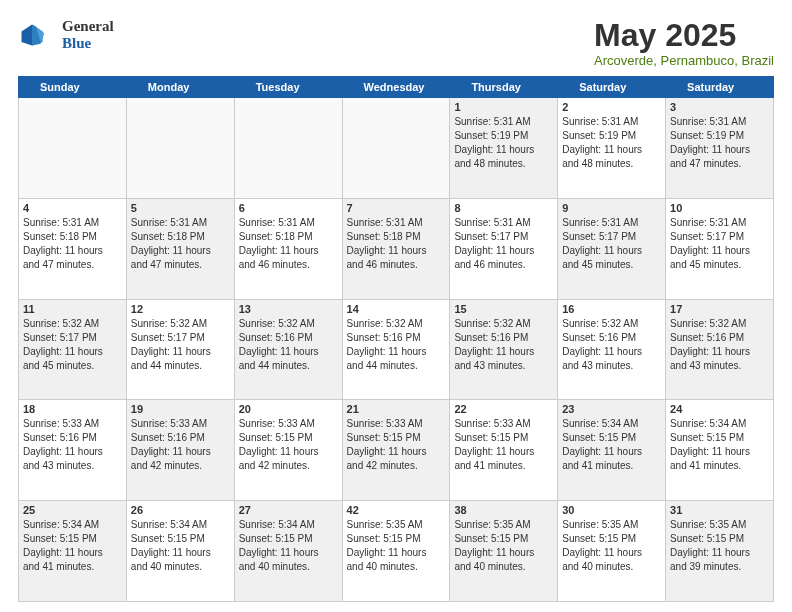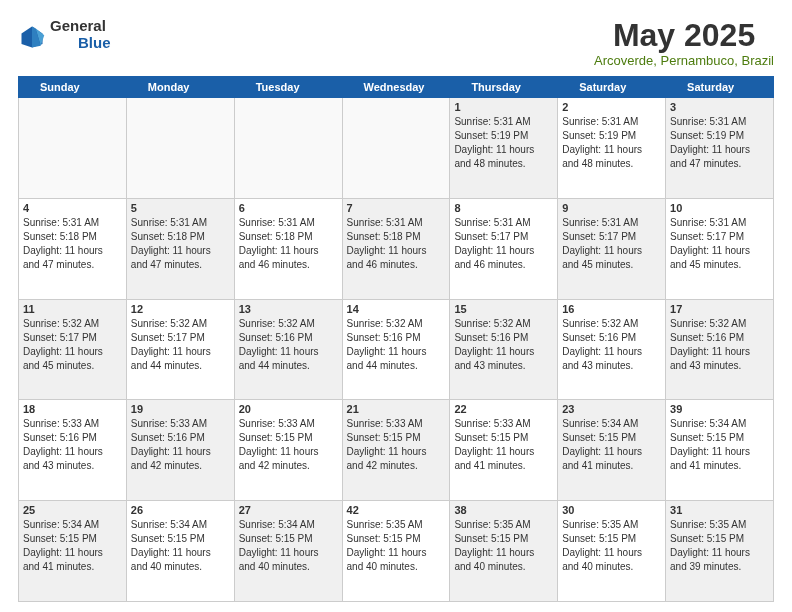--- a/index.html
+++ b/index.html
@@ -18,45 +18,45 @@
       flex-direction: column;
     }
     .header {
       display: flex;
       justify-content: space-between;
       align-items: flex-start;
       margin-bottom: 8px;
     }
     .logo {
       display: flex;
-      align-items: flex-end;
-      gap: 4px;
+      align-items: center;
+      gap: 16px;
+      font-family: Liberation Serif, serif;
     }
     .logo-text {
       display: flex;
       flex-direction: column;
       line-height: 1.1;
     }
     .logo-general {
       font-size: 15px;
       font-weight: bold;
       color: #333;
     }
     .logo-blue {
       font-size: 15px;
       font-weight: bold;
       color: #1a5fa8;
-      margin-left: 28px;
     }
     .logo-icon {
       width: 28px;
       height: 28px;
     }
     .title-block {
-      text-align: center;
+      text-align: left;
     }
     .cal-title {
       font-size: 32px;
       font-weight: bold;
       color: #333;
       line-height: 1.1;
     }
     .cal-subtitle {
       font-size: 13px;
       color: #4d7c0f;
@@ -307,21 +307,21 @@
 and 41 minutes.</div>
           </td>
           <td class="shaded">
             <span class="day-num">23</span>
             <div class="day-info">Sunrise: 5:34 AM
 Sunset: 5:15 PM
 Daylight: 11 hours
 and 41 minutes.</div>
           </td>
           <td>
-            <span class="day-num">39</span>
+            <span class="day-num">24</span>
             <div class="day-info">Sunrise: 5:34 AM
 Sunset: 5:15 PM
 Daylight: 11 hours
 and 41 minutes.</div>
           </td>
         </tr>
         <tr class="cal-row">
           <td class="shaded">
             <span class="day-num">25</span>
             <div class="day-info">Sunrise: 5:34 AM

